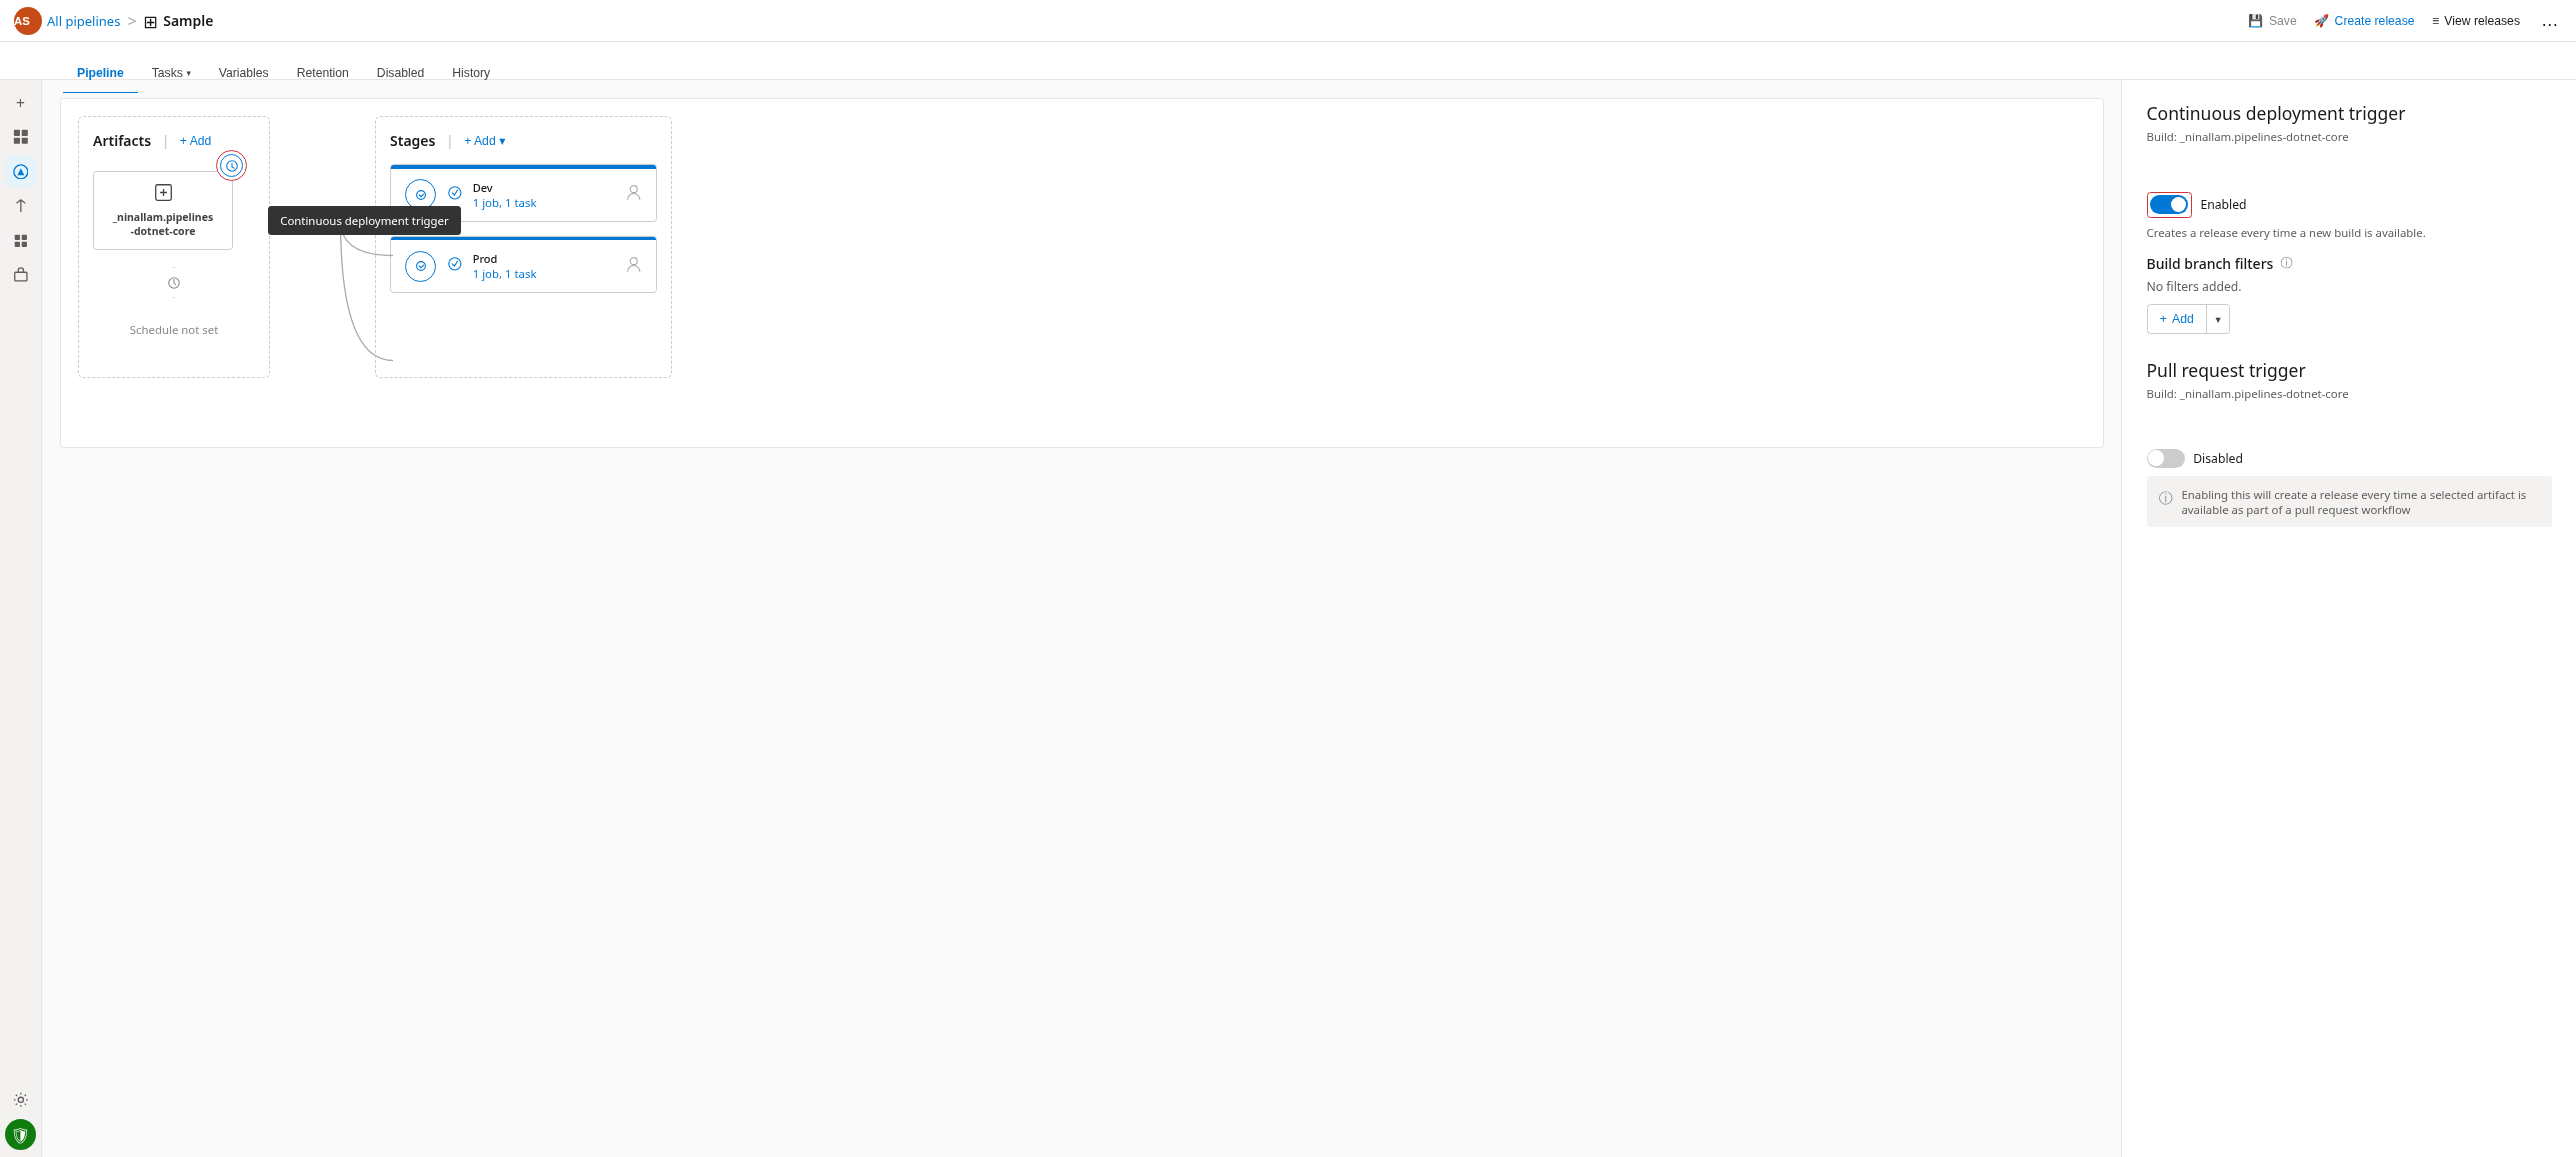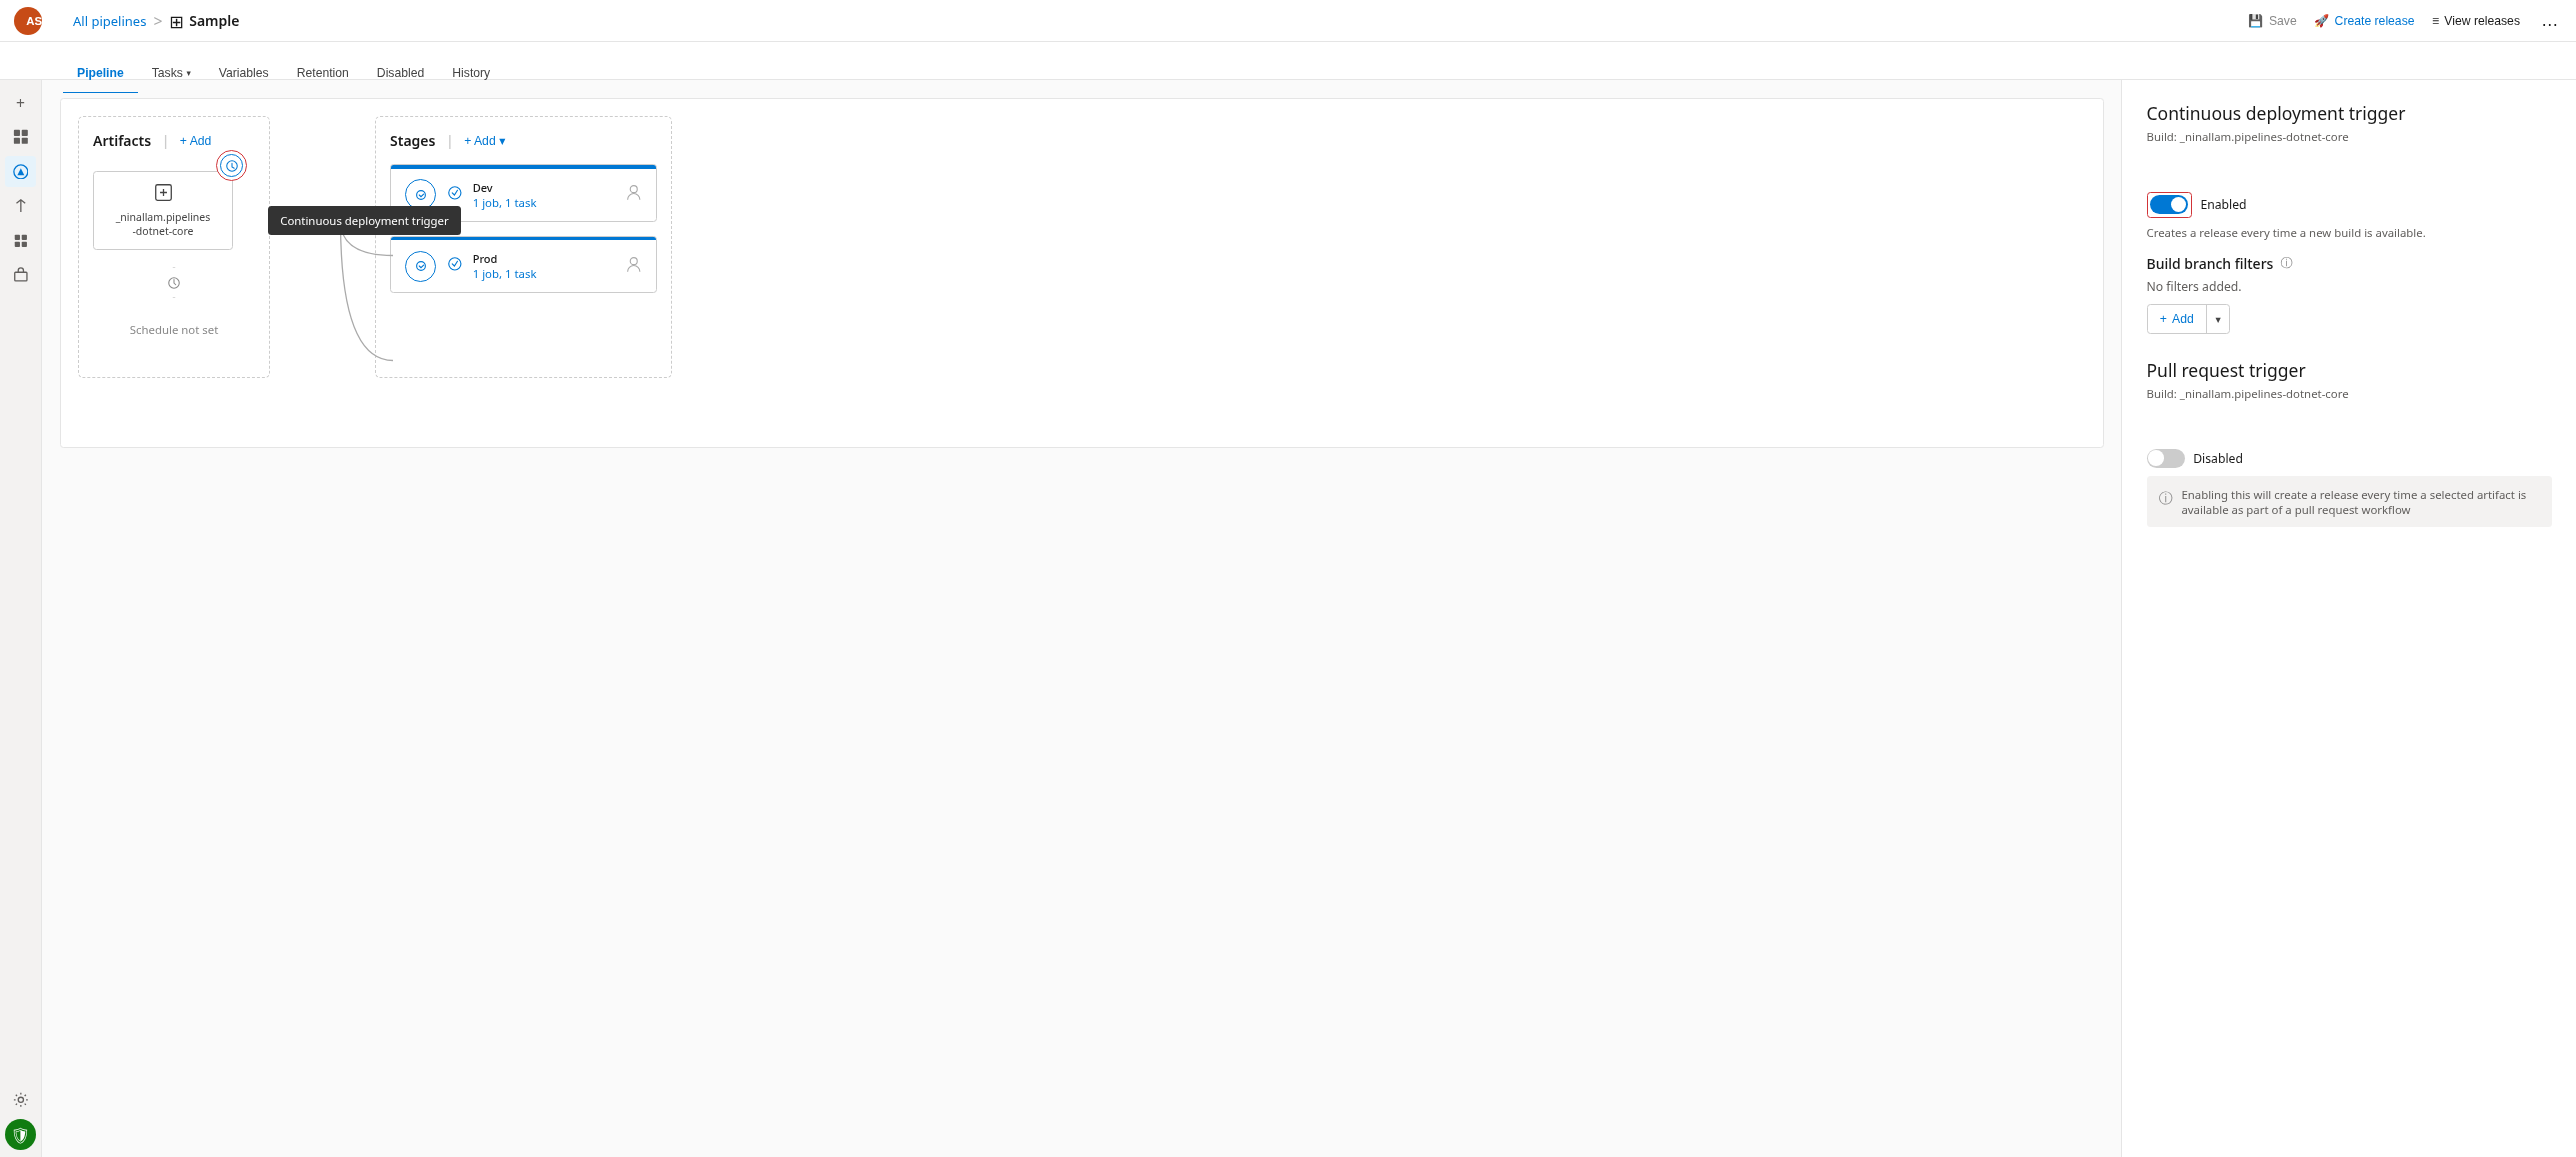--- a/index.html
+++ b/index.html
@@ -7,22 +7,22 @@
 
     
     .topbar {
       display: flex; align-items: center; height: 42px;
       padding: 0 14px; border-bottom: 0.9px solid #e5e5e5;
       background: #fff;
     }
     .avatar-btn {
       width: 28px; height: 28px; border-radius: 50%;
       background: #c74b16; color: #fff; font-size: 11.4px; font-weight: 700;
-      display: flex; align-items: center; justify-content: flex-end;
-      margin-right: 31px; border: none; cursor: pointer;
+      display: flex; align-items: center; justify-content: flex-start;
+      margin-right: 5px; border: none; cursor: pointer;
     }
     .breadcrumb {
       display: flex; align-items: center; gap: 7px; flex: 1;
       font-size: 13px; color: #0078d4;
     }
     .breadcrumb .sep { color: #aaa; font-size: 15.7px; }
     .breadcrumb .current {
       display: flex; align-items: center; gap: 5.2px; color: #1a1a1a; font-size: 13px;
     }
     .topbar-actions {
@@ -92,21 +92,21 @@
       display: flex; align-items: center;
     }
     .add-btn-dropdown { display: flex; align-items: center; gap: 3.5px; color: #0078d4; cursor: pointer; background: none; border: none; font-size: 12.2px; }
 
     .artifact-card {
       background: #fff; border: 0.9px solid #ccc; border-radius: 3.5px;
       padding: 10.5px 12.2px; min-width: 140px; position: relative;
       display: flex; flex-direction: column; align-items: center; gap: 3.5px;
       margin-top: 7px;
     }
-    .artifact-name { font-size: 10.5px; text-align: center; color: #444; }
+    .artifact-name { font-size: 10.5px; text-align: center; color: #444; font-weight: bold; }
 
     
     .trigger-badge {
       position: absolute; top: -14px; right: -14px;
       width: 31px; height: 31px; border-radius: 50%;
       background: #fff; border: 1.7px solid #d13438;
       display: flex; align-items: center; justify-content: center;
       cursor: pointer; z-index: 10;
     }
     .trigger-badge-inner {

